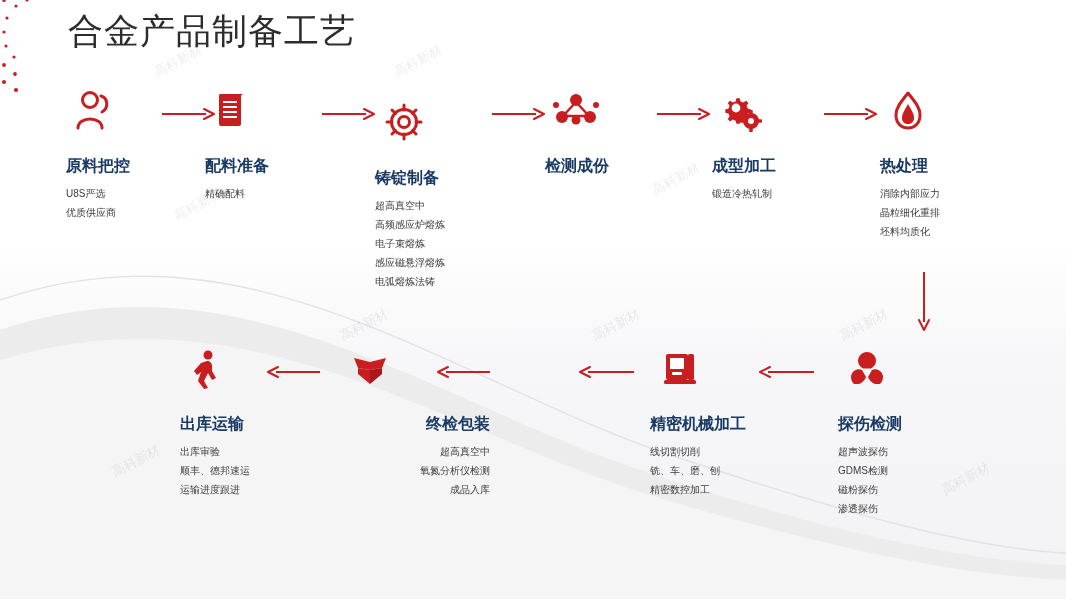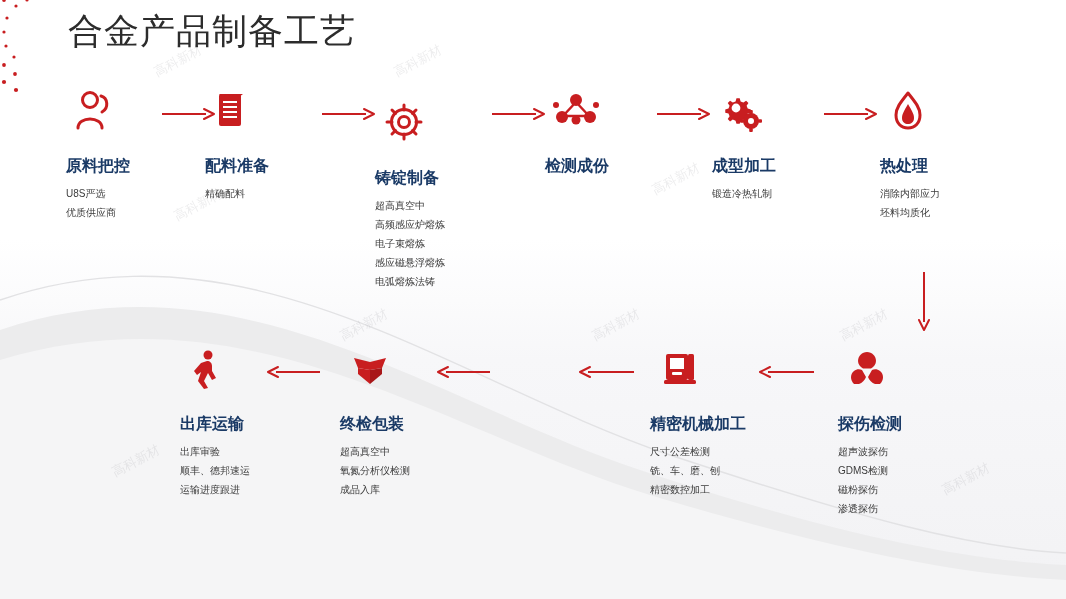--- a/index.html
+++ b/index.html
@@ -282,20 +282,21 @@
   <div class="step" style="left:880px; top:88px;">
     <div class="icon">
       <svg width="40" height="42" viewBox="0 0 40 42">
         <path d="M20 3 C12 13, 8 18, 8 25 C8 33, 13 38, 20 38 C27 38, 32 33, 32 25 C32 18, 28 13, 20 3 Z" fill="none" stroke="#c81e20" stroke-width="3" stroke-linejoin="round"></path>
         <path d="M20 14 C16 21, 14 24, 14 28 C14 32, 17 34, 20 34 C23 34, 26 32, 26 28 C26 24, 24 21, 20 14 Z" fill="#c81e20"></path>
       </svg>
     </div>
     <div class="heading">热处理</div>
     <div class="lines">
       <div>消除内部应力</div>
+      <div>晶粒细化重排</div>
       <div>坯料均质化</div>
     </div>
   </div>
 
   <div class="arrow" style="left:915px; top:270px;">
     <svg width="18" height="64" viewBox="0 0 18 64">
       <line x1="9" y1="2" x2="9" y2="52" stroke="#c81e20" stroke-width="2"></line>
       <path d="M4 50 L9 60 L14 50" fill="none" stroke="#c81e20" stroke-width="2" stroke-linecap="round" stroke-linejoin="round"></path>
     </svg>
   </div>
@@ -329,42 +330,42 @@
       <svg width="44" height="42" viewBox="0 0 44 42">
         <rect x="8" y="6" width="22" height="26" rx="2" fill="#c81e20"></rect>
         <rect x="12" y="10" width="14" height="11" fill="#ffffff"></rect>
         <rect x="30" y="6" width="6" height="26" rx="1.5" fill="#c81e20"></rect>
         <rect x="6" y="32" width="32" height="4" rx="1.5" fill="#c81e20"></rect>
         <rect x="14" y="24" width="10" height="3" rx="1" fill="#ffffff"></rect>
       </svg>
     </div>
     <div class="heading">精密机械加工</div>
     <div class="lines">
-      <div>尺寸公差检测</div>
+      <div>线切割切削</div>
       <div>铣、车、磨、刨</div>
       <div>精密数控加工</div>
     </div>
   </div>
 
   <div class="arrow" style="left:572px; top:364px;">
     <svg width="64" height="16" viewBox="0 0 64 16">
       <line x1="16" y1="8" x2="62" y2="8" stroke="#c81e20" stroke-width="2"></line>
       <path d="M18 3 L8 8 L18 13" fill="none" stroke="#c81e20" stroke-width="2" stroke-linecap="round" stroke-linejoin="round"></path>
     </svg>
   </div>
 
 
   <div class="arrow" style="left:432px; top:364px;">
     <svg width="60" height="16" viewBox="0 0 60 16">
       <line x1="14" y1="8" x2="58" y2="8" stroke="#c81e20" stroke-width="2"></line>
       <path d="M16 3 L6 8 L16 13" fill="none" stroke="#c81e20" stroke-width="2" stroke-linecap="round" stroke-linejoin="round"></path>
     </svg>
   </div>
 
-  <div class="step" style="left:340px; top:346px;">
+  <div class="step" style="left:340px; top:346px;text-align:right;">
     <div class="icon">
       <svg width="44" height="42" viewBox="0 0 44 42">
         <path d="M22 14 L38 10 L34 20 L22 22 Z" fill="#c81e20"></path>
         <path d="M22 14 L6 10 L10 20 L22 22 Z" fill="#c81e20"></path>
         <path d="M10 20 L22 22 L22 36 L10 26 Z" fill="#c81e20"></path>
         <path d="M34 20 L22 22 L22 36 L34 26 Z" fill="#a81719"></path>
       </svg>
     </div>
     <div class="heading">终检包装</div>
     <div class="lines">

